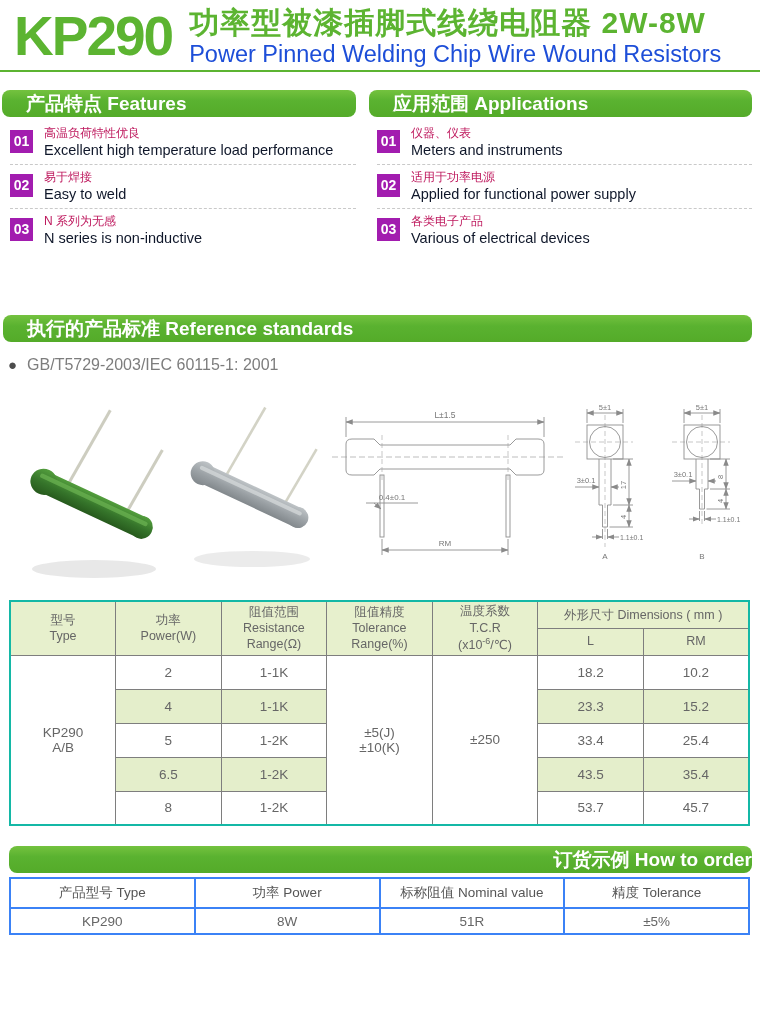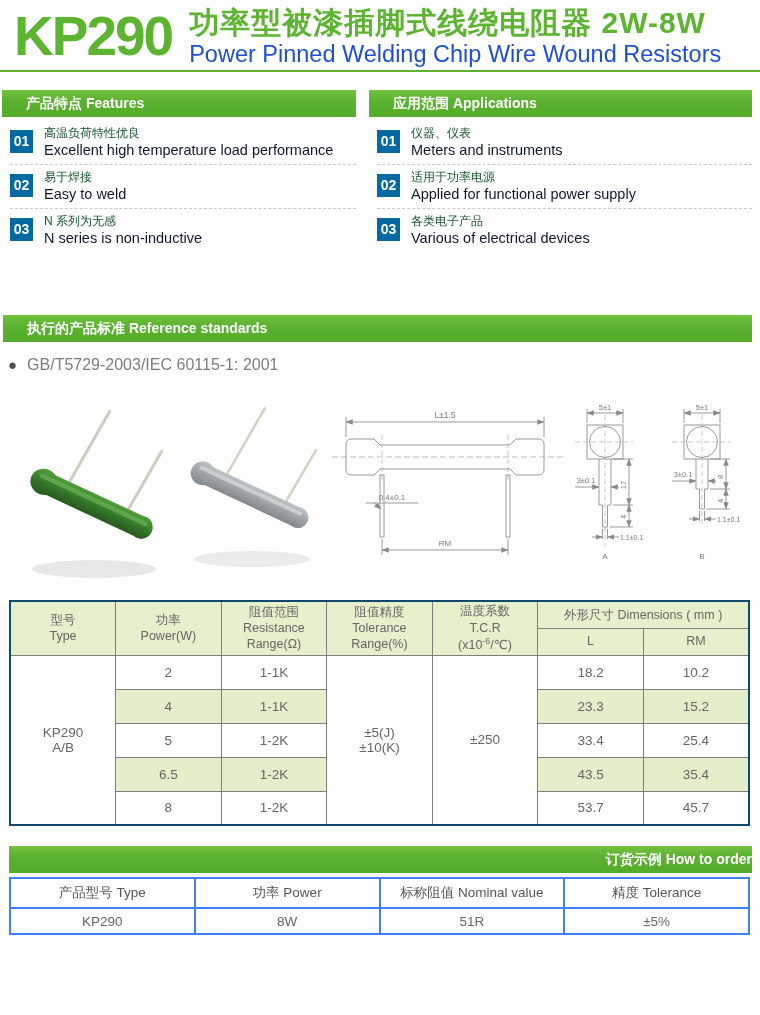--- a/index.html
+++ b/index.html
@@ -8,51 +8,51 @@
 
   
   .masthead{display:flex;align-items:flex-start;gap:17px;padding:5px 10px 0 14px;height:65px;border-bottom:2px solid #5cb431;}
   .model{font-size:55px;font-weight:bold;color:#5cb431;line-height:62px;letter-spacing:-2px;}
   .titles{padding-top:1px;}
   .t-zh{font-size:30px;font-weight:bold;color:#5cb431;line-height:34px;letter-spacing:1px;}
   .t-en{font-size:23.5px;color:#1d4ed8;line-height:28px;}
 
   
   .bar{height:27px;line-height:27px;background:linear-gradient(180deg,#74c23f 0%,#5ab230 40%,#54ab29 100%);
-       color:#fff;font-size:14px;font-weight:bold;padding-left:24px;box-sizing:border-box;}
+       color:#fff;font-size:19px;font-weight:bold;padding-left:24px;box-sizing:border-box;border-radius:8px;}
 
   
   .two-col{display:flex;margin:18px 8px 0 2px;gap:13px;}
   .col-left{flex:0 0 354px;}
   .col-right{flex:1;}
   .items{padding-top:4px;}
   .item{display:flex;align-items:flex-start;padding:5px 0 4px 8px;}
-  .numbox{flex:0 0 23px;height:23px;background:#0369a1;color:#fff;font-size:14px;font-weight:bold;text-align:center;line-height:23px;margin-right:11px;margin-top:4px;}
-  .item .zh{font-size:12px;color:#14532d;line-height:15px;}
+  .numbox{flex:0 0 23px;height:23px;background:#a21caf;color:#fff;font-size:14px;font-weight:bold;text-align:center;line-height:23px;margin-right:11px;margin-top:4px;}
+  .item .zh{font-size:12px;color:#be185d;line-height:15px;}
   .item .en{font-size:14.5px;color:#0f172a;line-height:19px;}
   .dash{border-top:1px dashed #c9c9c9;margin-left:8px;}
 
   
   .standards-bar{margin:63px 8px 0 3px;}
   .std-line{margin:13px 0 0 8px;font-size:16px;color:#7d7d7d;display:flex;align-items:center;gap:10px;height:19px;}
   .std-bullet{color:#4c4c4c;font-size:15px;}
 
   
   .dim-bar{margin:17px 8px 0 3px;}
   .figrow{display:flex;margin-top:9px;height:214px;}
   .figrow svg{display:block;}
   .photo1{margin:18px 0 0 16px;}
   .photo2{margin:14px 0 0 8px;}
   .draw-side{margin:16px 0 0 6px;}
   .draw-ends{margin:16px 0 0 4px;}
   svg text{font-family:"Liberation Sans","DejaVu Sans",sans-serif;fill:#777;}
 
   
   .spec-bar{margin:13px 8px 0 9px;}
-  table.spec{border-collapse:collapse;table-layout:fixed;width:741px;margin:3px 0 12px 9px;text-align:center;color:#666;border:2px solid #0c4a6e;}
+  table.spec{border-collapse:collapse;table-layout:fixed;width:741px;margin:3px 0 12px 9px;text-align:center;color:#666;border:2px solid #14b8a6;}
   .spec th,.spec td{border:1px solid #7e7e7e;font-weight:normal;padding:0;}
   .spec thead th{background:#e7f0cd;font-size:12.5px;color:#666;line-height:1.3;}
   .spec thead tr{height:27px;}
   .spec tbody tr{height:34px;font-size:13.5px;}
   .spec td.g{background:#e4eecb;}
   .spec sup{font-size:9px;}
 
   
   .order-bar{margin:20px 8px 0 9px;text-align:right;}
   table.order{border-collapse:collapse;table-layout:fixed;width:741px;margin:4px 0 0 9px;text-align:center;color:#666;border:2px solid #6d6d6d;}

